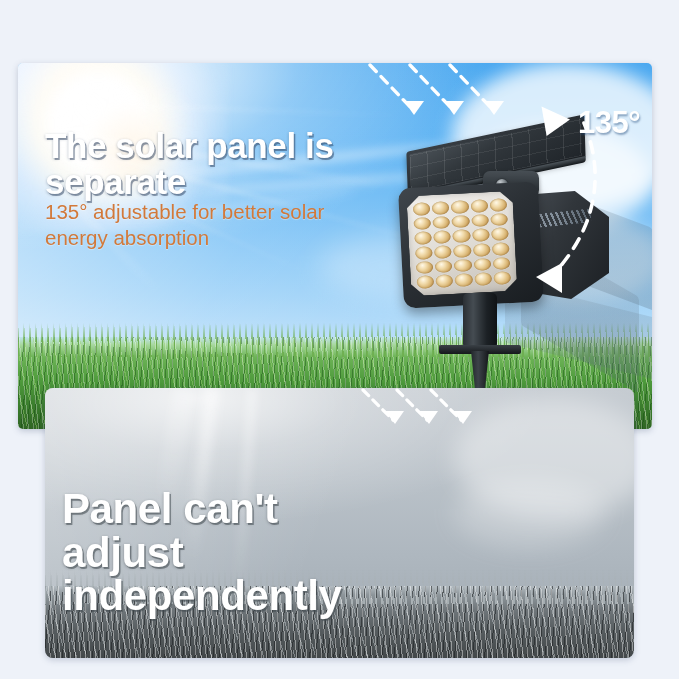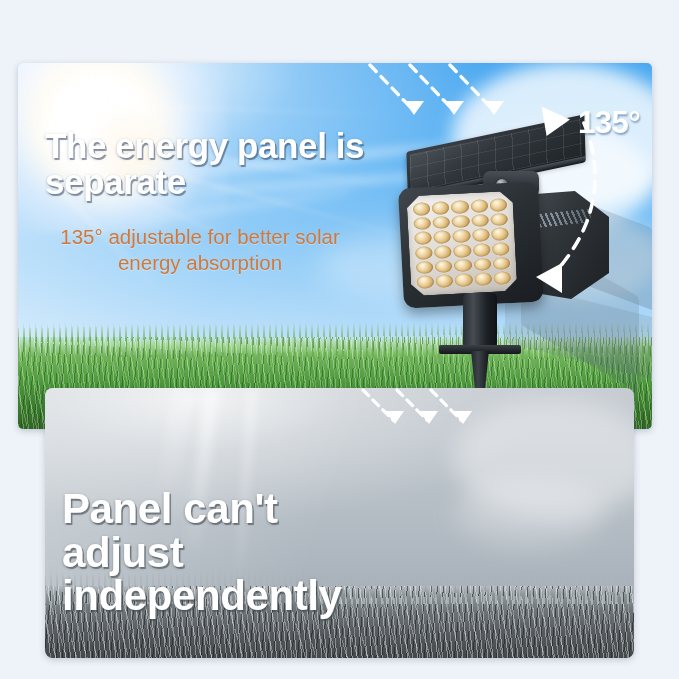--- a/index.html
+++ b/index.html
@@ -113,24 +113,23 @@
   }
 
   
   .headline{
     position:absolute; font-weight:bold; color:#fff; line-height:1.04;
     letter-spacing:-.4px;
     text-shadow:1.5px 2px 0 rgba(40,60,90,.45), 0 1px 3px rgba(30,50,80,.35);
   }
   .headline-top{ left:45px; top:128px; font-size:35px; width:330px; }
   .sub-top{
-    position:absolute; left:45px; top:224px; width:310px;
+    position:absolute; left:45px; top:199px; width:310px;
     font-size:20.5px; line-height:1.28; color:#d2793a; font-weight:normal;
     text-shadow:0 1px 1px rgba(255,255,255,.35);
-    text-align:center;
   }
   .headline-bot{ left:62px; top:487px; font-size:42px; width:330px;
     text-shadow:1.5px 2px 0 rgba(70,78,84,.55), 0 1px 3px rgba(40,45,50,.40); }
 
   .deg-label{
     position:absolute; left:578px; top:58px; font-size:31px; font-weight:bold; color:#fff;
     text-shadow:1px 2px 2px rgba(30,70,120,.45);
     letter-spacing:-.5px;
   }
 
@@ -331,21 +330,21 @@
       </g>
 
       <path d="M 566 60 C 586 108 580 160 540 206" stroke="#ffffff" stroke-width="3.6" fill="none" stroke-dasharray="11,9" stroke-linecap="round"></path>
       <polygon points="525,42 552,58 527,72" fill="#ffffff" transform="rotate(-6 538 57)"></polygon>
       <polygon points="518,214 544,200 544,230" fill="#ffffff"></polygon>
     </svg>
 
     <div class="deg-label" style="left:560px; top:42px;">135°</div>
   </div>
 
-  <div class="headline headline-top">The energy panel is separate</div>
+  <div class="headline headline-top">The solar panel is separate</div>
   <div class="sub-top">135° adjustable for better solar energy absorption</div>
 
   <div class="panel-bot">
     <div class="gray-wash"></div>
     <div class="gray-beam gb1"></div>
     <div class="gray-beam gb2"></div>
     <div class="gray-beam gb3"></div>
     <div class="gray-cloud gc1"></div>
     <div class="gray-cloud gc2"></div>
 

